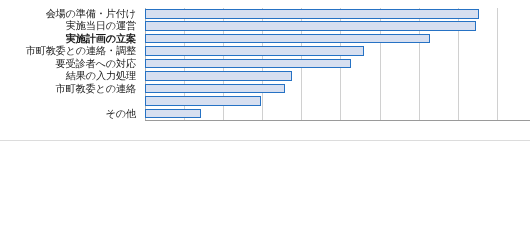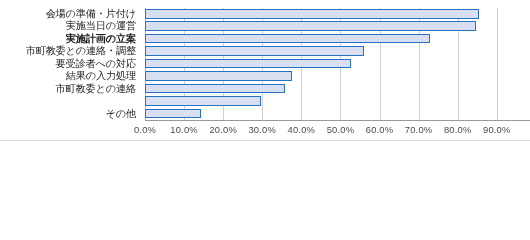--- a/index.html
+++ b/index.html
@@ -138,27 +138,15 @@
       </div>
       <div class="bar-row" style="top: 87.1111px; width: 385px;">
         <div class="bar" title="29.7%" style="width: 116.086px;"></div>
       </div>
       <div class="bar-row" style="top: 99.5556px; width: 385px;">
         <div class="bar" title="14.3%" style="width: 55.8934px;"></div>
       </div>
     </div>
 
   <div id="xaxis-line"></div>
-  <div id="xaxis-labels">
-      <div class="tick-label" style="left: 145px;">0.0%</div>
-      <div class="tick-label" style="left: 184.086px;">10.0%</div>
-      <div class="tick-label" style="left: 223.173px;">20.0%</div>
-      <div class="tick-label" style="left: 262.259px;">30.0%</div>
-      <div class="tick-label" style="left: 301.345px;">40.0%</div>
-      <div class="tick-label" style="left: 340.431px;">50.0%</div>
-      <div class="tick-label" style="left: 379.518px;">60.0%</div>
-      <div class="tick-label" style="left: 418.604px;">70.0%</div>
-      <div class="tick-label" style="left: 457.69px;">80.0%</div>
-      <div class="tick-label" style="left: 496.777px;">90.0%</div>
-    </div>
   <div id="bottom-rule"></div>
 
 </div>
 
 </body></html>

